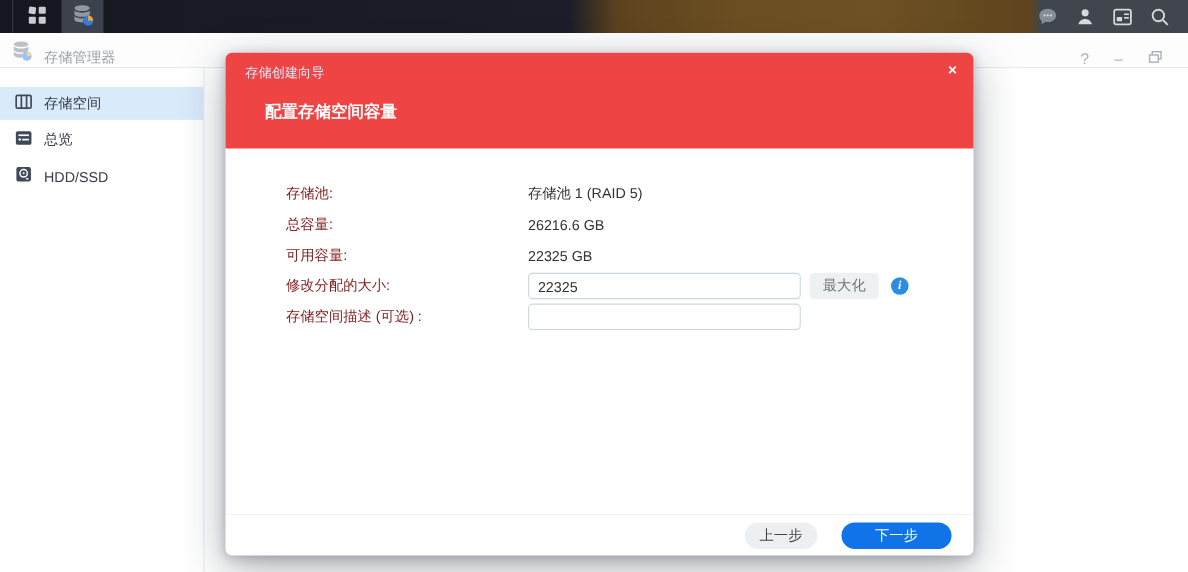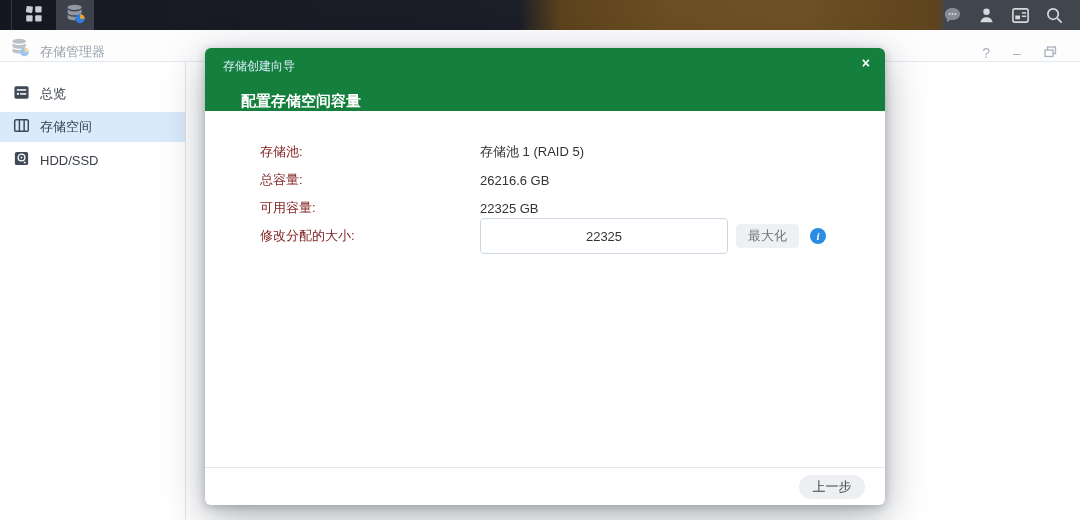--- a/index.html
+++ b/index.html
@@ -37,32 +37,32 @@
   .sidebar { width:186px; border-right:1px solid #e1e6ec; padding-top:17px; background:#fff; }
   .side-item { height:30px; display:flex; align-items:center; padding-left:13px; gap:10px;
                font-size:13px; color:#39404a; margin-bottom:3px; cursor:pointer; }
   .side-item.selected { background:#d9eafb; }
   .main-area { flex:1; background:#fff; }
 
   
   .dialog { position:absolute; left:205px; top:48px; width:680px; height:457px;
             border-radius:6px; background:#fff;
             box-shadow:0 12px 40px rgba(25,35,50,.35), 0 2px 10px rgba(25,35,50,.25); }
-  .dlg-header { position:relative; height:63px; background:#15803d; border-radius:6px 6px 0 0; }
+  .dlg-header { position:relative; height:87px; background:#ef4444; border-radius:6px 6px 0 0; }
   .dlg-wizard-title { position:absolute; top:10px; left:18px; font-size:12px; color:#d8ecfd; }
   .dlg-close { position:absolute; top:7px; right:15px; background:none; border:none;
                color:#fff; font-size:14px; font-weight:bold; cursor:pointer; }
   .dlg-step-title { position:absolute; left:36px; top:44px; font-size:15px; font-weight:bold; color:#fff; }
 
   .dlg-body { padding:27px 0 0 55px; }
   .frow { display:flex; align-items:center; height:28px; }
   .flabel { width:220px; font-size:13px; color:#7f1d1d; flex:none; }
   .fvalue { font-size:13px; color:#333; }
-  .finput { width:248px; height:36px; border:1px solid #ccd6e0; border-radius:4px;
-            font-size:13px; color:#333; padding:0 8px; outline:none; font-family:inherit;text-align:center; }
+  .finput { width:248px; height:24px; border:1px solid #ccd6e0; border-radius:4px;
+            font-size:13px; color:#333; padding:0 8px; outline:none; font-family:inherit; }
   .max-btn { margin-left:8px; height:24px; padding:0 12px; background:#eef1f4; border:none;
              border-radius:4px; font-size:13px; color:#737373; cursor:pointer; }
   .info-icon { margin-left:11px; width:16px; height:16px; border-radius:50%; background:#2a8ce2;
                color:#fff; font-family:"Liberation Serif",serif; font-style:italic; font-weight:bold;
                font-size:11px; display:flex; align-items:center; justify-content:center; cursor:pointer; }
 
   .dlg-footer { position:absolute; bottom:0; left:0; right:0; height:38px;
                 border-top:1px solid #e6eaee; display:flex; align-items:center;
                 justify-content:flex-end; gap:22px; padding-right:20px; border-radius:0 0 6px 6px; }
   .btn { height:24px; border:none; border-radius:12px; font-size:13px; cursor:pointer; font-family:inherit; }
@@ -156,41 +156,41 @@
             <rect x="1" y="4" width="8" height="6.5" fill="#fdfdfe"></rect>
           </svg>
         </span>
       </button>
       <button class="win-ctrl">×</button>
     </div>
   </div>
 
   <div class="content">
     <aside class="sidebar">
+      <div class="side-item selected">
+        <span>
+          <svg width="17" height="17" viewBox="0 0 18 18" fill="none" stroke="#3f4a56" stroke-width="1.6">
+            <rect x="1.8" y="2.8" width="14.4" height="12.4" rx="1.5"></rect>
+            <line x1="6.8" y1="2.8" x2="6.8" y2="15.2"></line>
+            <line x1="11.8" y1="2.8" x2="11.8" y2="15.2"></line>
+          </svg>
+        </span>
+        <span>存储空间</span>
+      </div>
       <div class="side-item">
         <span>
           <svg width="17" height="17" viewBox="0 0 18 18">
             <rect x="1.5" y="2.5" width="15" height="13" rx="1.8" fill="#3f4a56"></rect>
             <rect x="4" y="5.5" width="10" height="1.6" fill="#fff"></rect>
             <circle cx="5.2" cy="10.5" r="1.2" fill="#fff"></circle>
             <rect x="7.5" y="9.7" width="6.5" height="1.6" fill="#fff"></rect>
           </svg>
         </span>
         <span>总览</span>
       </div>
-      <div class="side-item selected">
-        <span>
-          <svg width="17" height="17" viewBox="0 0 18 18" fill="none" stroke="#3f4a56" stroke-width="1.6">
-            <rect x="1.8" y="2.8" width="14.4" height="12.4" rx="1.5"></rect>
-            <line x1="6.8" y1="2.8" x2="6.8" y2="15.2"></line>
-            <line x1="11.8" y1="2.8" x2="11.8" y2="15.2"></line>
-          </svg>
-        </span>
-        <span>存储空间</span>
-      </div>
       <div class="side-item">
         <span>
           <svg width="17" height="17" viewBox="0 0 18 18">
             <rect x="2" y="2" width="14" height="14" rx="2" fill="#3f4a56"></rect>
             <circle cx="9" cy="8" r="3.6" fill="none" stroke="#fff" stroke-width="1.4"></circle>
             <circle cx="9" cy="8" r="1" fill="#fff"></circle>
             <rect x="11.5" y="12.5" width="2" height="1.6" fill="#fff"></rect>
           </svg>
         </span>
         <span>HDD/SSD</span>
@@ -218,20 +218,25 @@
       <div class="frow">
         <span class="flabel">可用容量:</span>
         <span class="fvalue">22325 GB</span>
       </div>
       <div class="frow">
         <span class="flabel">修改分配的大小:</span>
         <input class="finput" type="text" value="22325" style="">
         <button class="max-btn">最大化</button>
         <span class="info-icon">i</span>
       </div>
+      <div class="frow">
+        <span class="flabel">存储空间描述 (可选) :</span>
+        <input class="finput" type="text" value="" style="">
+      </div>
     </div>
 
     <div class="dlg-footer">
       <button class="btn btn-back">上一步</button>
+      <button class="btn btn-next">下一步</button>
     </div>
   </div>
 
 </div>
 
 </body></html>

